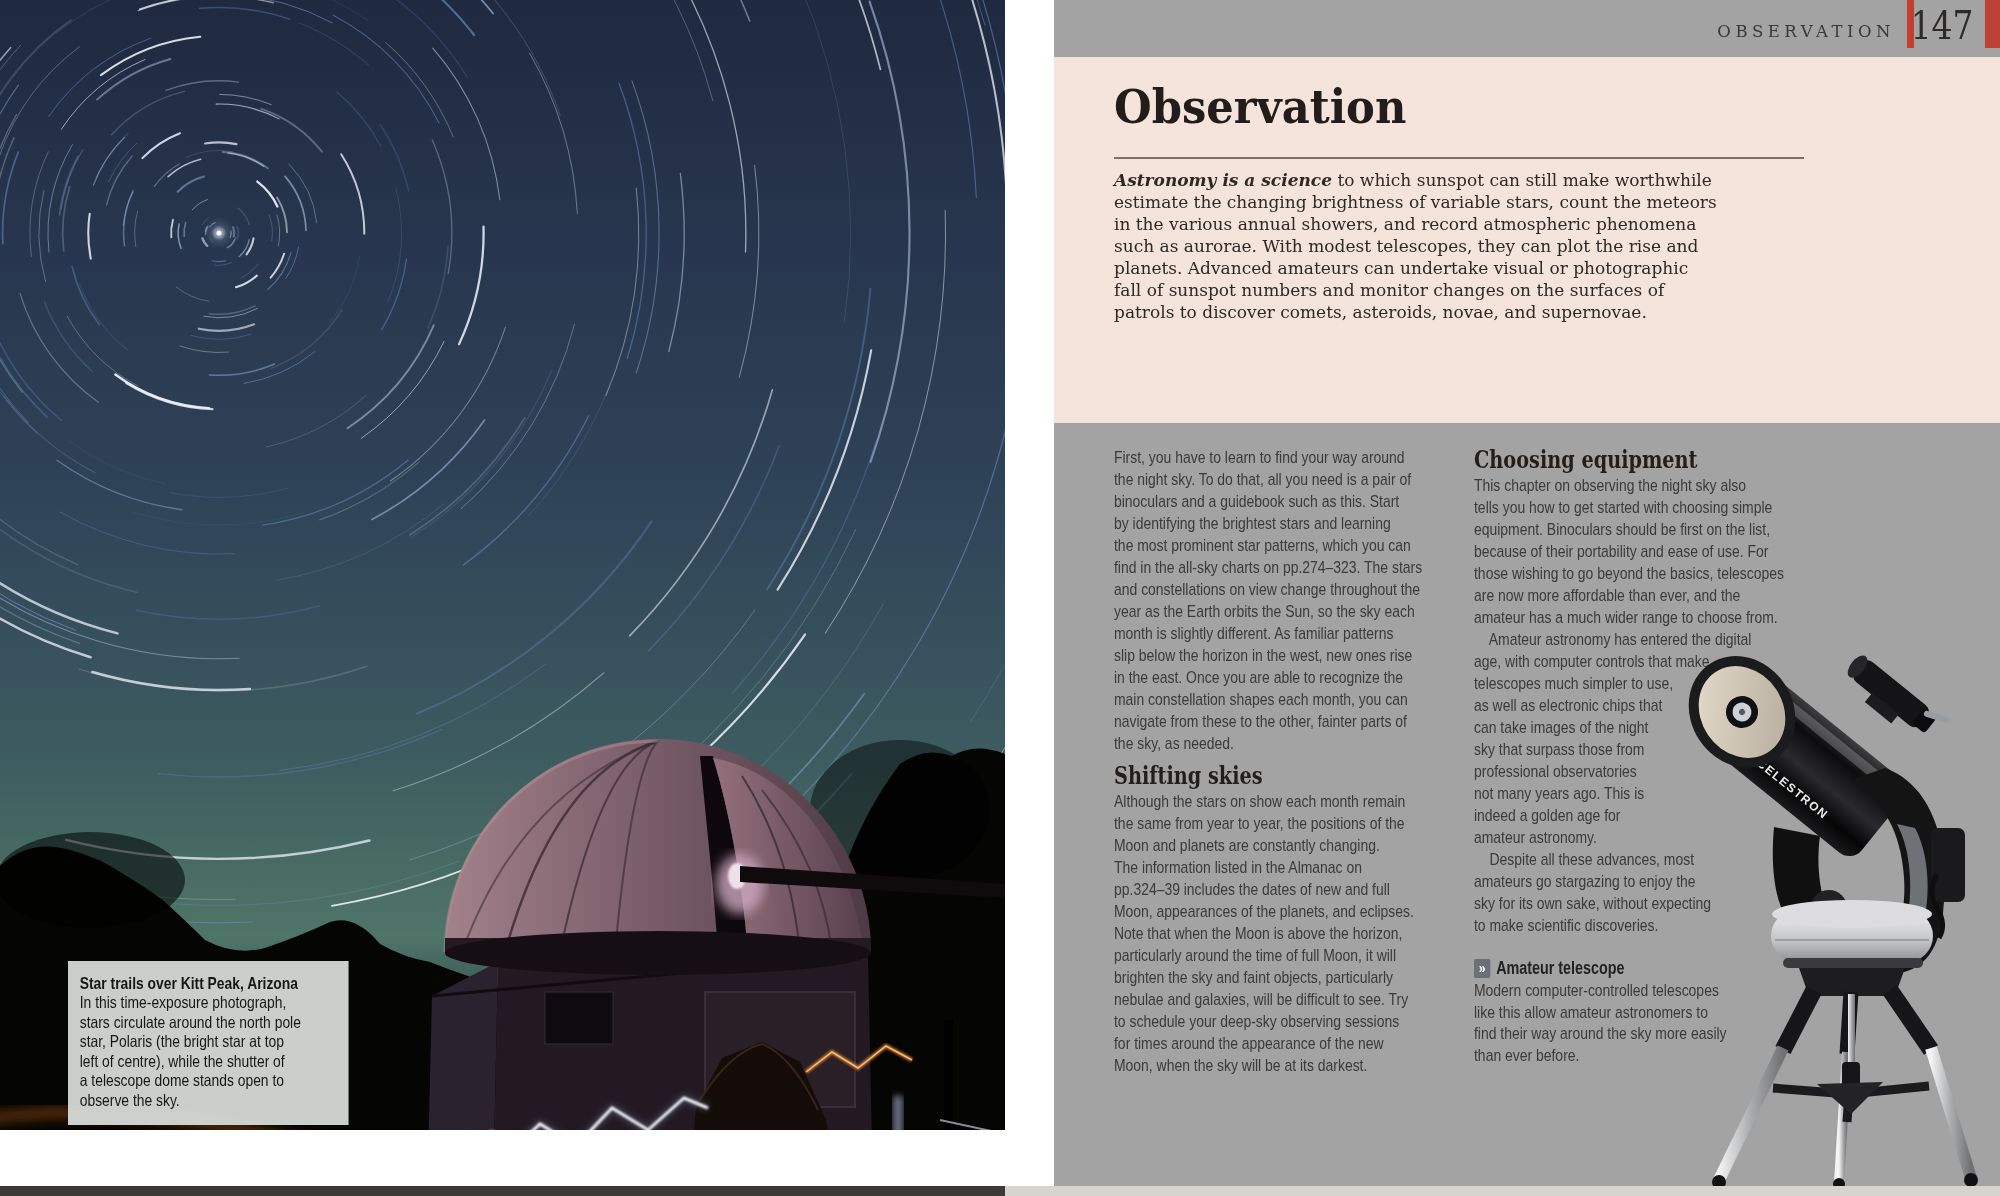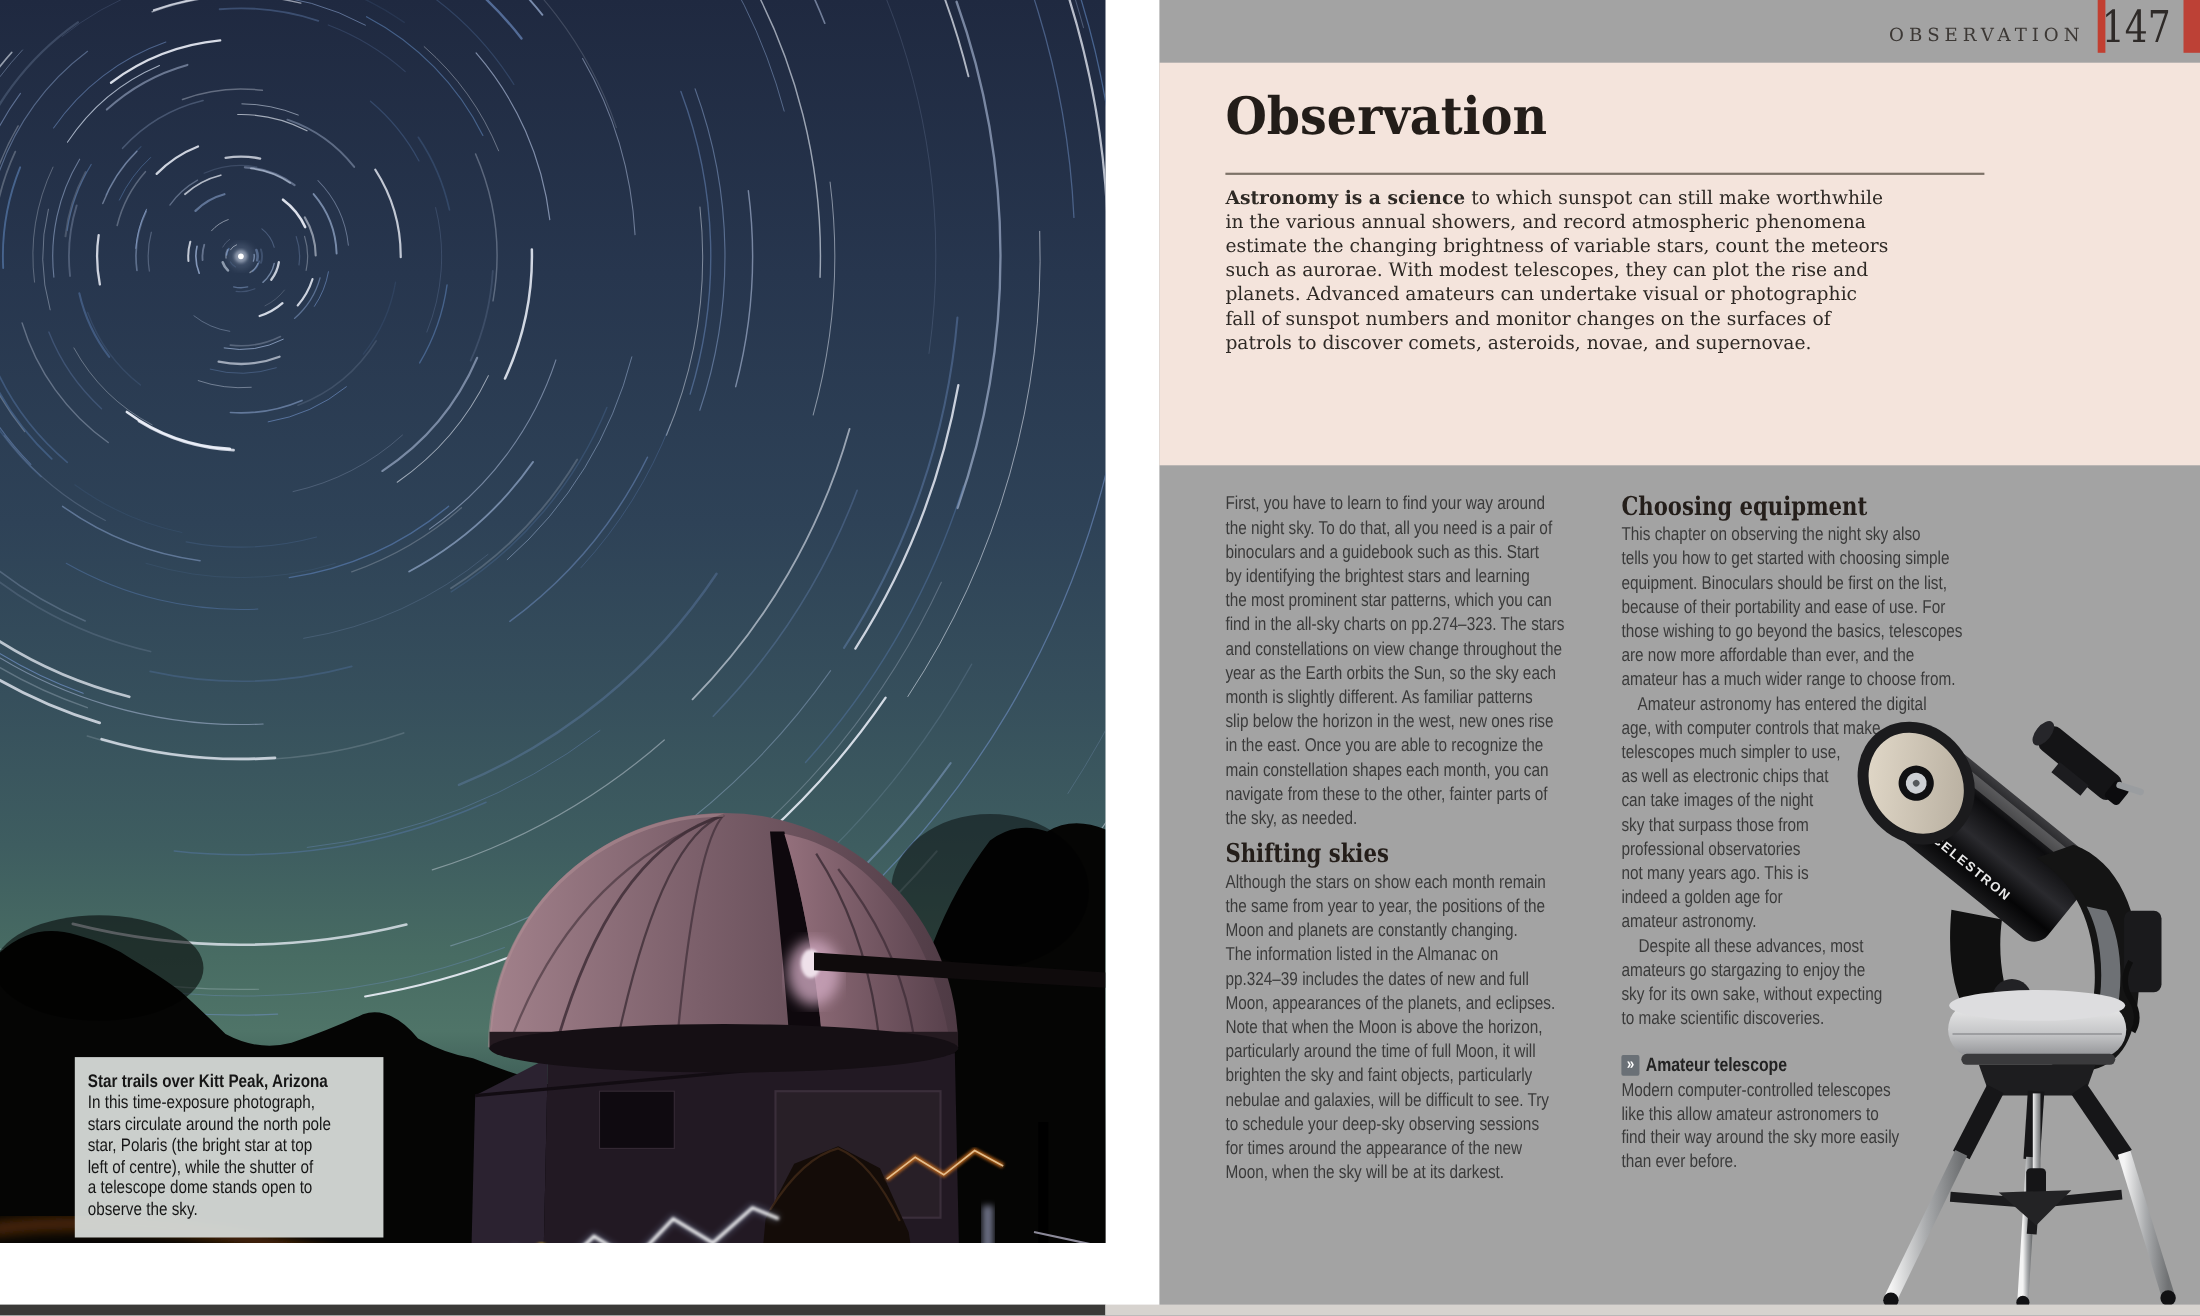--- a/index.html
+++ b/index.html
@@ -27,21 +27,21 @@
   .redbox{position:absolute;top:0;right:0;width:64px;height:48px;background:#bd4136;}
 
   .pinkblock{position:absolute;left:0;top:57px;width:995px;height:366px;background:#f4e4dc;}
   .chapter-title{position:absolute;left:60px;top:22px;margin:0;
     font-family:"DejaVu Serif",serif;font-weight:bold;font-size:47px;color:#231d19;
     transform:scaleX(0.92);transform-origin:left top;white-space:nowrap;}
   .title-rule{position:absolute;left:60px;top:100px;width:690px;border-top:2px solid #7d7268;}
   .lead{position:absolute;left:60px;top:112px;font-family:"DejaVu Serif",serif;
     font-size:21px;line-height:28.8px;color:#2e2925;}
   .lead .tline{white-space:nowrap;}
-  .lead b{font-weight:bold;}
+  .lead b{font-weight:bold;font-style:italic;}
 
   .col{position:absolute;width:414px;transform:scaleX(0.82);transform-origin:left top;color:#3a3a3a;}
   .col1{left:60px;top:447px;}
   .col2{left:420px;top:445px;}
   .col h2{margin:0;font-family:"DejaVu Serif",serif;font-weight:bold;font-size:23.5px;
     line-height:30px;color:#241e1a;white-space:nowrap;}
   .col .gap{height:6px;}
   .tline{font-size:17px;line-height:22px;white-space:pre;}
 
   .tele-caption{position:absolute;left:420px;top:956px;width:420px;
@@ -549,22 +549,22 @@
     <span class="redbar"></span>
     <span class="pagenum">147</span>
     <span class="redbox"></span>
 
     <div class="pinkblock">
       <h1 class="chapter-title">Observation</h1>
       <div class="title-rule"></div>
       <div class="lead">
         <div class="tline"><b>Astronomy is a science</b><span> to which sunspot can still make worthwhile</span></div>
         <div>
+            <div class="tline">estimate the changing brightness of variable stars, count the meteors</div>
             <div class="tline">in the various annual showers, and record atmospheric phenomena</div>
-            <div class="tline">estimate the changing brightness of variable stars, count the meteors</div>
             <div class="tline">such as aurorae. With modest telescopes, they can plot the rise and</div>
             <div class="tline">planets. Advanced amateurs can undertake visual or photographic</div>
             <div class="tline">fall of sunspot numbers and monitor changes on the surfaces of</div>
             <div class="tline">patrols to discover comets, asteroids, novae, and supernovae.</div>
           </div>
       </div>
     </div>
 
     <div class="col col1">
       <div>

